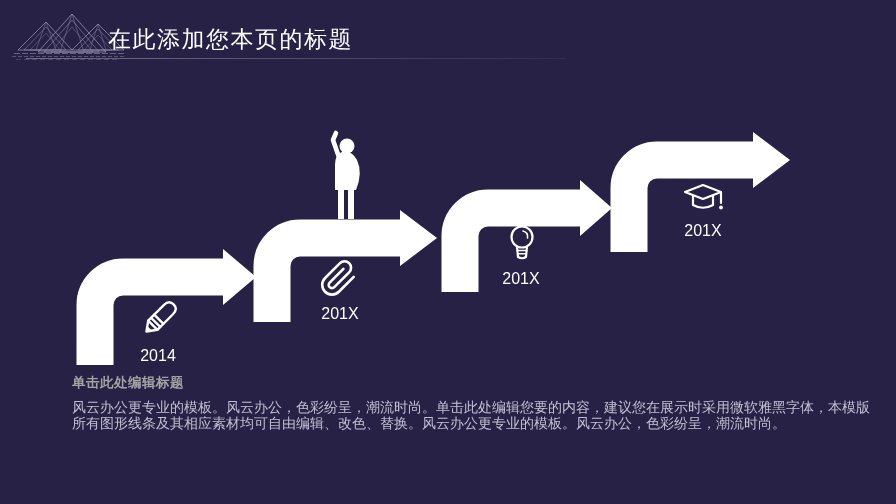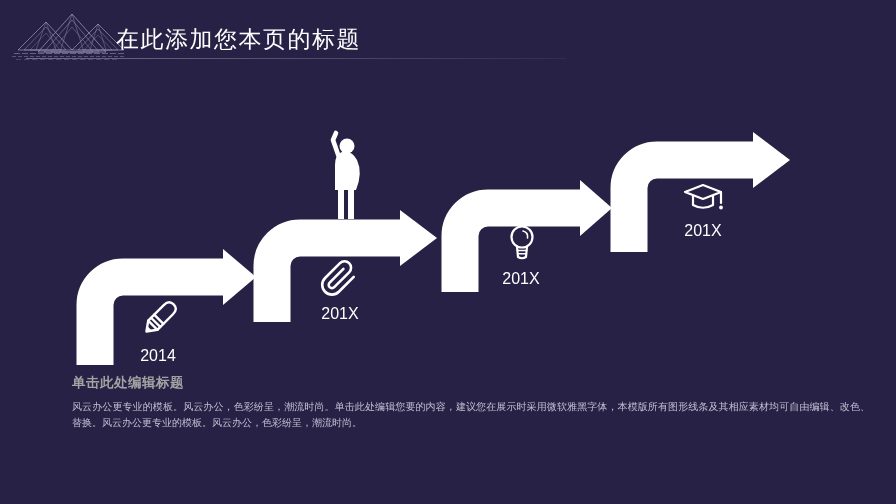--- a/index.html
+++ b/index.html
@@ -8,38 +8,38 @@
     font-family:"Liberation Sans",sans-serif;
     overflow:hidden;
   }
   .slide{
     position:relative;width:896px;height:504px;
     background:#272145;
     overflow:hidden;
   }
   .logo{position:absolute;left:10px;top:6px;width:118px;height:56px;}
   .slide-title{
-    position:absolute;left:116px;top:24px;
+    position:absolute;left:108px;top:24px;
     font-family:"Liberation Serif","DejaVu Serif",serif;
     font-size:23px;color:#ffffff;letter-spacing:1.5px;
     white-space:nowrap;
   }
   .title-underline{
     position:absolute;left:26px;top:58px;width:540px;height:1px;
     background:linear-gradient(to right, rgba(255,255,255,.35), rgba(255,255,255,.05));
   }
   .diagram{position:absolute;left:0;top:0;width:896px;height:504px;}
   .footer-heading{
     position:absolute;left:72px;top:374px;
     font-size:13.5px;font-weight:bold;color:#a3a3a3;
     letter-spacing:.5px;
   }
   .footer-body{
     position:absolute;left:72px;top:399px;width:798px;
-    font-size:10px;line-height:16px;color:#c3bfd4;
+    font-size:14px;line-height:16px;color:#c3bfd4;
     text-align:justify;
   }
   svg text{
     font-family:"Liberation Sans",sans-serif;
   }
 </style>
 </head>
 <body>
 
 <div class="slide">

